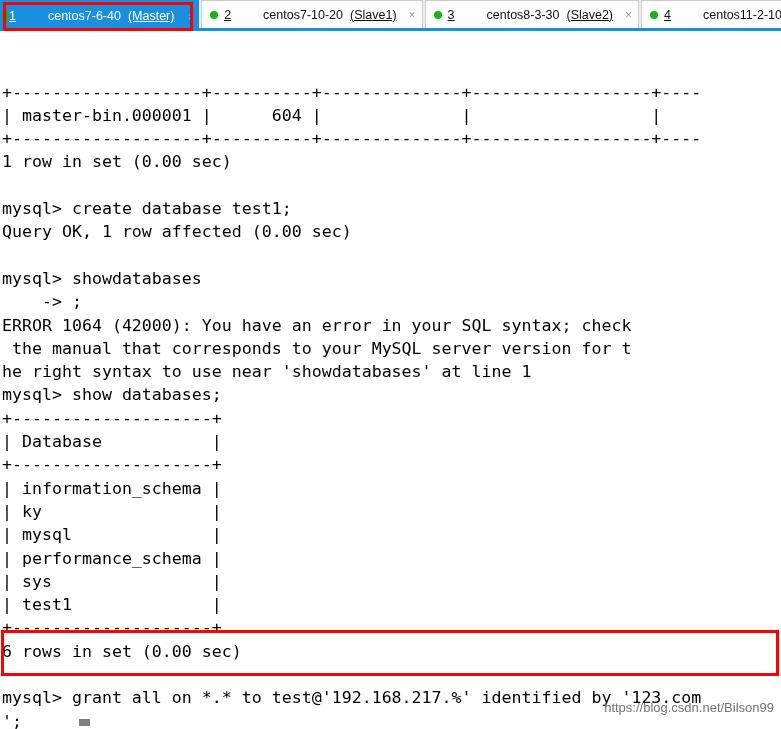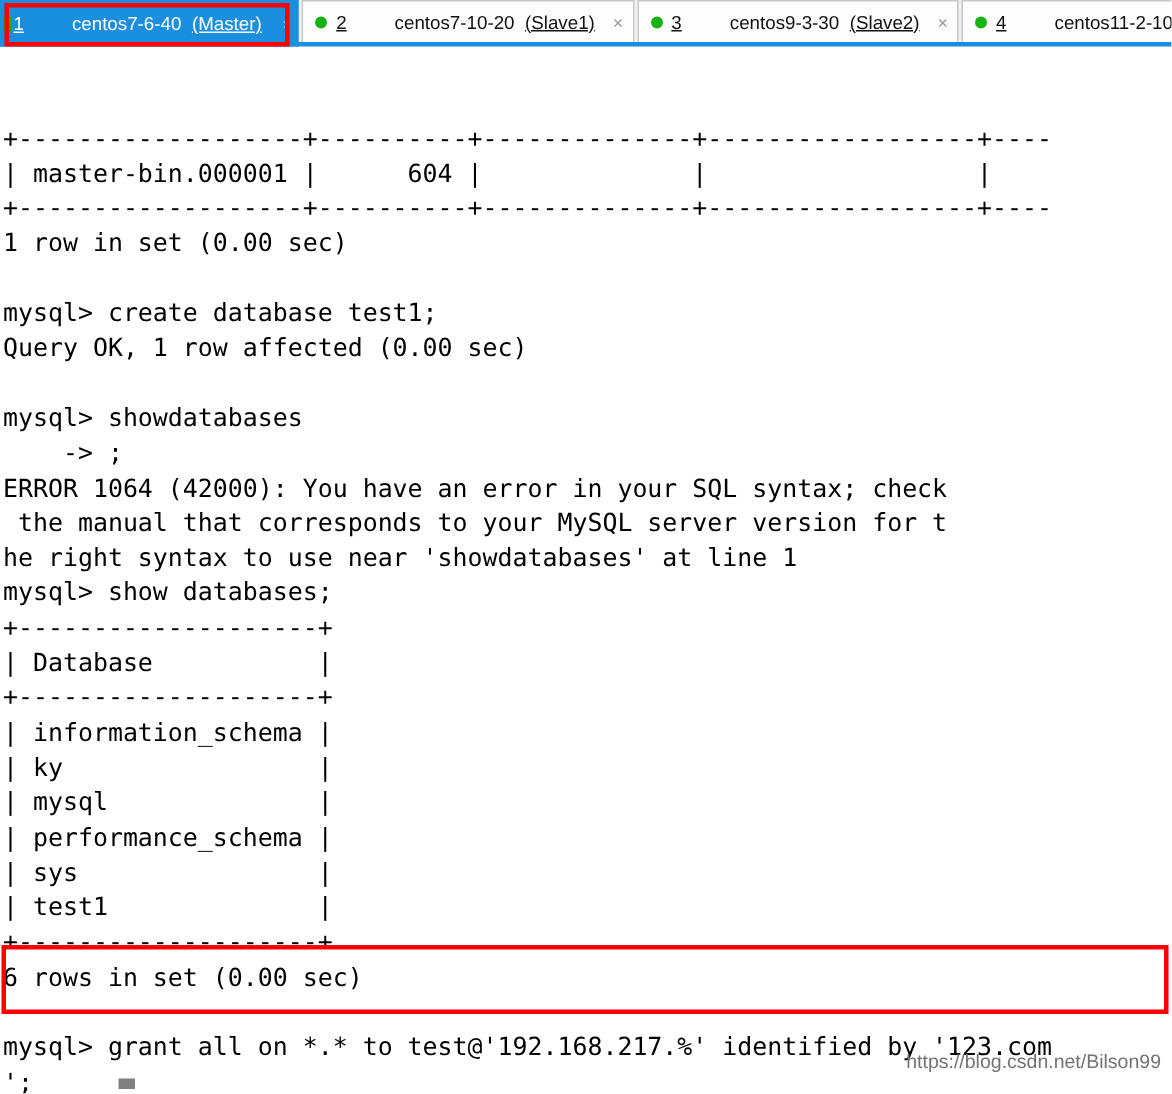--- a/index.html
+++ b/index.html
@@ -186,21 +186,21 @@
     <span class="tab-dot"></span>
     <span class="tab-num">2</span>
     <span class="tab-label">centos7-10-20</span>
     <span class="tab-paren">(Slave1)</span>
     <span class="tab-close">×</span>
   </div>
 
   <div class="tab">
     <span class="tab-dot"></span>
     <span class="tab-num">3</span>
-    <span class="tab-label">centos9-3-30</span>
+    <span class="tab-label">centos8-3-30</span>
     <span class="tab-paren">(Slave2)</span>
     <span class="tab-close">×</span>
   </div>
 
   <div class="tab">
     <span class="tab-dot"></span>
     <span class="tab-num">4</span>
     <span class="tab-label">centos11-2-10</span>
   </div>
 

